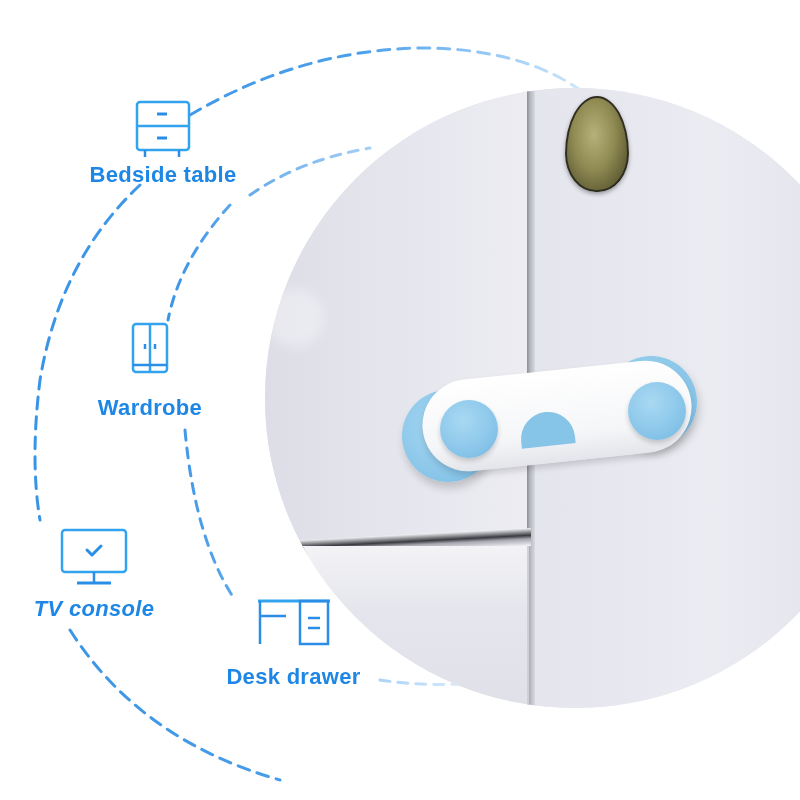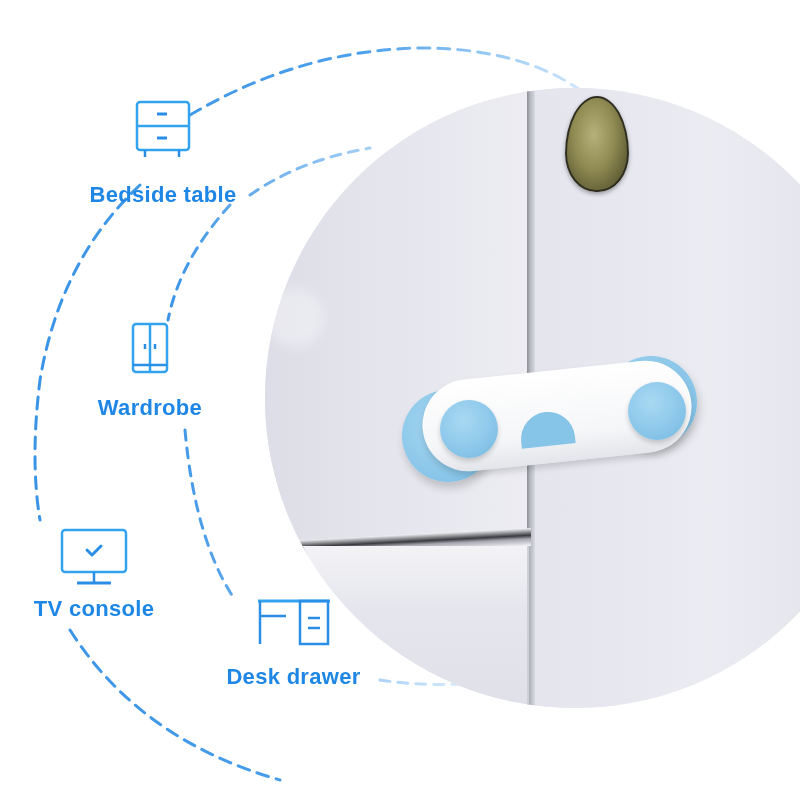--- a/index.html
+++ b/index.html
@@ -84,24 +84,24 @@
     .button.right { left: 228px; top: 32px; }
 
     
     .feature { position: absolute; text-align: center; }
     .feature .icon { display: block; margin: 0 auto; }
     .feature .label {
       display: block; color: #1e87e5; font-weight: bold; font-size: 22px;
       letter-spacing: 0.3px; white-space: nowrap;
     }
     #f-bedside { left: 68px; top: 100px; width: 190px; }
-    #f-bedside .label { margin-top: 22px; }
+    #f-bedside .label { margin-top: 2px; }
     #f-wardrobe { left: 80px; top: 322px; width: 140px; }
     #f-wardrobe .label { margin-top: 21px; }
-    #f-tv { left: 14px; top: 528px; width: 160px; }
+    #f-tv { left: 14px; top: 528px; width: 160px; font-style: italic; }
     #f-tv .label { margin-top: 10px; }
     #f-desk { left: 206px; top: 598px; width: 175px; text-align: center; }
     #f-desk .label { margin-top: 18px; }
   </style>
 </head>
 <body>
 
 <svg class="arcs" viewBox="0 0 800 800">
   <defs>
     <linearGradient id="fadeOuter" x1="0" y1="0" x2="1" y2="0">

